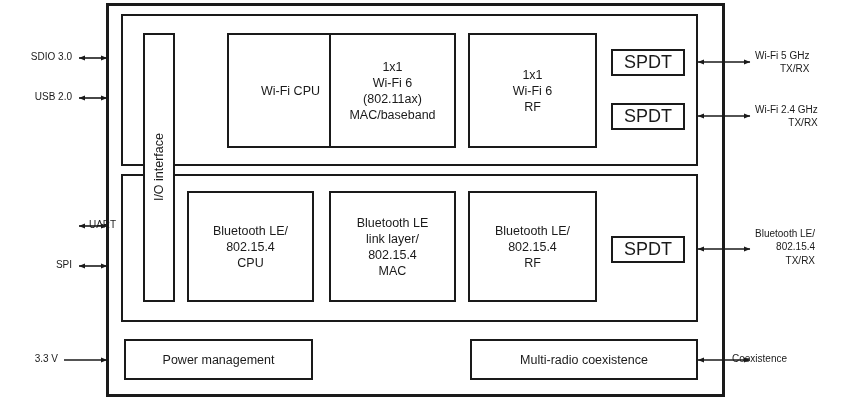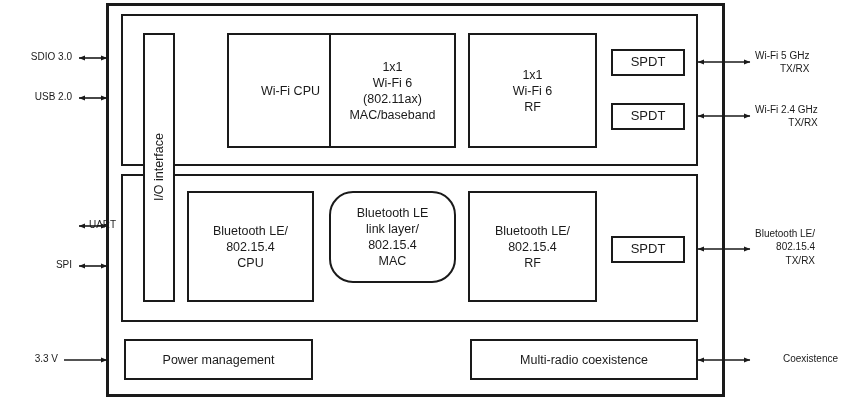--- a/index.html
+++ b/index.html
@@ -36,21 +36,21 @@
   }
   .section-box {
     border-width: 2px;
     background: transparent;
   }
   .unit-box {
     border-width: 2px;
   }
   .spdt-box {
     border-width: 2px;
-    font-size: 13px;
+    font-size: 18px;
   }
   .io-box {
     border-width: 2px;
     font-size: 12.5px;
   }
   .io-label {
     writing-mode: vertical-rl;
     transform: rotate(180deg);
     white-space: nowrap;
   }
@@ -119,21 +119,21 @@
   <div class="box spdt-box" style="left:611px; top:103px; width:74px; height:27px;">
     <span class="box-text">SPDT</span>
   </div>
 
   <div class="box unit-box" style="left:187px; top:191px; width:127px; height:111px;">
     <span class="box-text">Bluetooth LE/
 802.15.4
 CPU</span>
   </div>
 
-  <div class="box unit-box" style="left:329px; top:191px; width:127px; height:92px;border-radius:24px;">
+  <div class="box unit-box" style="left:329px; top:191px; width:127px; height:111px;">
     <span class="box-text">Bluetooth LE
 link layer/
 802.15.4
 MAC</span>
   </div>
 
   <div class="box unit-box" style="left:468px; top:191px; width:129px; height:111px;">
     <span class="box-text">Bluetooth LE/
 802.15.4
 RF</span>
@@ -173,21 +173,21 @@
   </div>
   <div class="edge-label right" style="left:755px; top:103px;">
     <span class="box-text">Wi-Fi 2.4 GHz
 TX/RX</span>
   </div>
   <div class="edge-label right" style="left:755px; top:227px;">
     <span class="box-text">Bluetooth LE/
 802.15.4
 TX/RX</span>
   </div>
-  <div class="edge-label right" style="left:783px; top:352px;">
+  <div class="edge-label right" style="left:732px; top:352px;">
     <span class="box-text">Coexistence</span>
   </div>
 
   <svg class="arrows" viewBox="0 0 850 400">
     <defs>
       <marker id="ah" markerWidth="7" markerHeight="7" refX="6.2" refY="3.1" orient="auto" markerUnits="userSpaceOnUse">
         <path d="M0,0.5 L6.5,3.1 L0,5.7 z" fill="#1a1a1a"></path>
       </marker>
       <marker id="ahs" markerWidth="7" markerHeight="7" refX="0.6" refY="3.1" orient="auto" markerUnits="userSpaceOnUse">
         <path d="M7,0.5 L0.5,3.1 L7,5.7 z" fill="#1a1a1a"></path>

